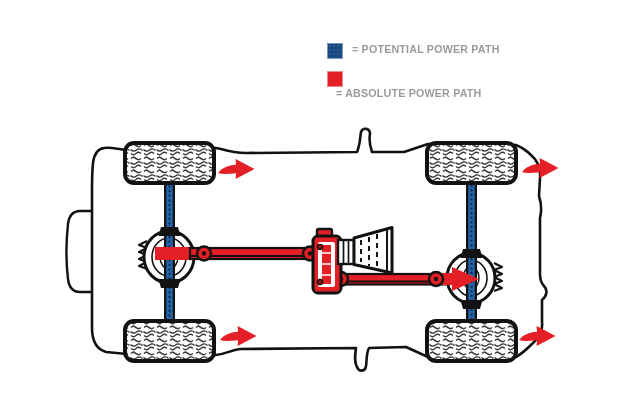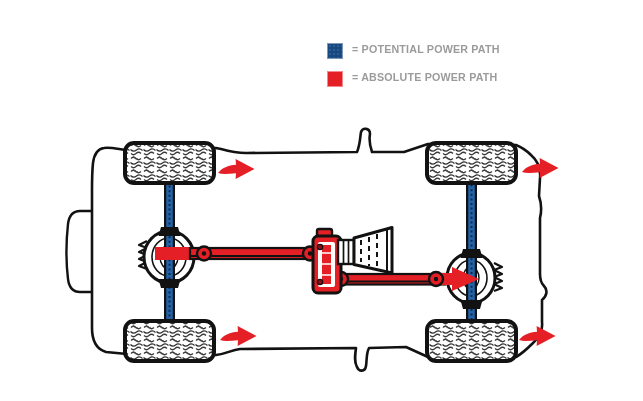--- a/index.html
+++ b/index.html
@@ -10,21 +10,21 @@
   }
   html,body{margin:0;padding:0;background:#fff;}
   .stage{
     position:relative;width:643px;height:401px;background:#fff;overflow:hidden;
     font-family:"Liberation Sans", sans-serif;
   }
   .stage svg{position:absolute;left:0;top:0;}
   
   .legend-row{position:absolute;left:327px;display:flex;align-items:flex-start;height:16px;}
   .legend-row.row-1{top:43px;}
-  .legend-row.row-2{top:71px;}
+  .legend-row.row-2{top:71px;flex-direction:column;}
   .swatch{width:16px;height:16px;flex:0 0 16px;box-sizing:border-box;}
   .swatch.potential{border:1px solid #7d97b8;
     background-image:radial-gradient(#2a5c96 1px, transparent 1.2px);
     background-size:4px 4px;}
   .swatch.absolute{border:1px solid #f2898d;}
   .legend-label{
     margin-left:9px;font-size:11.5px;font-weight:bold;color:var(--label-gray);
     letter-spacing:.2px;white-space:nowrap;transform:scaleX(.93);transform-origin:left center;
   }
   

